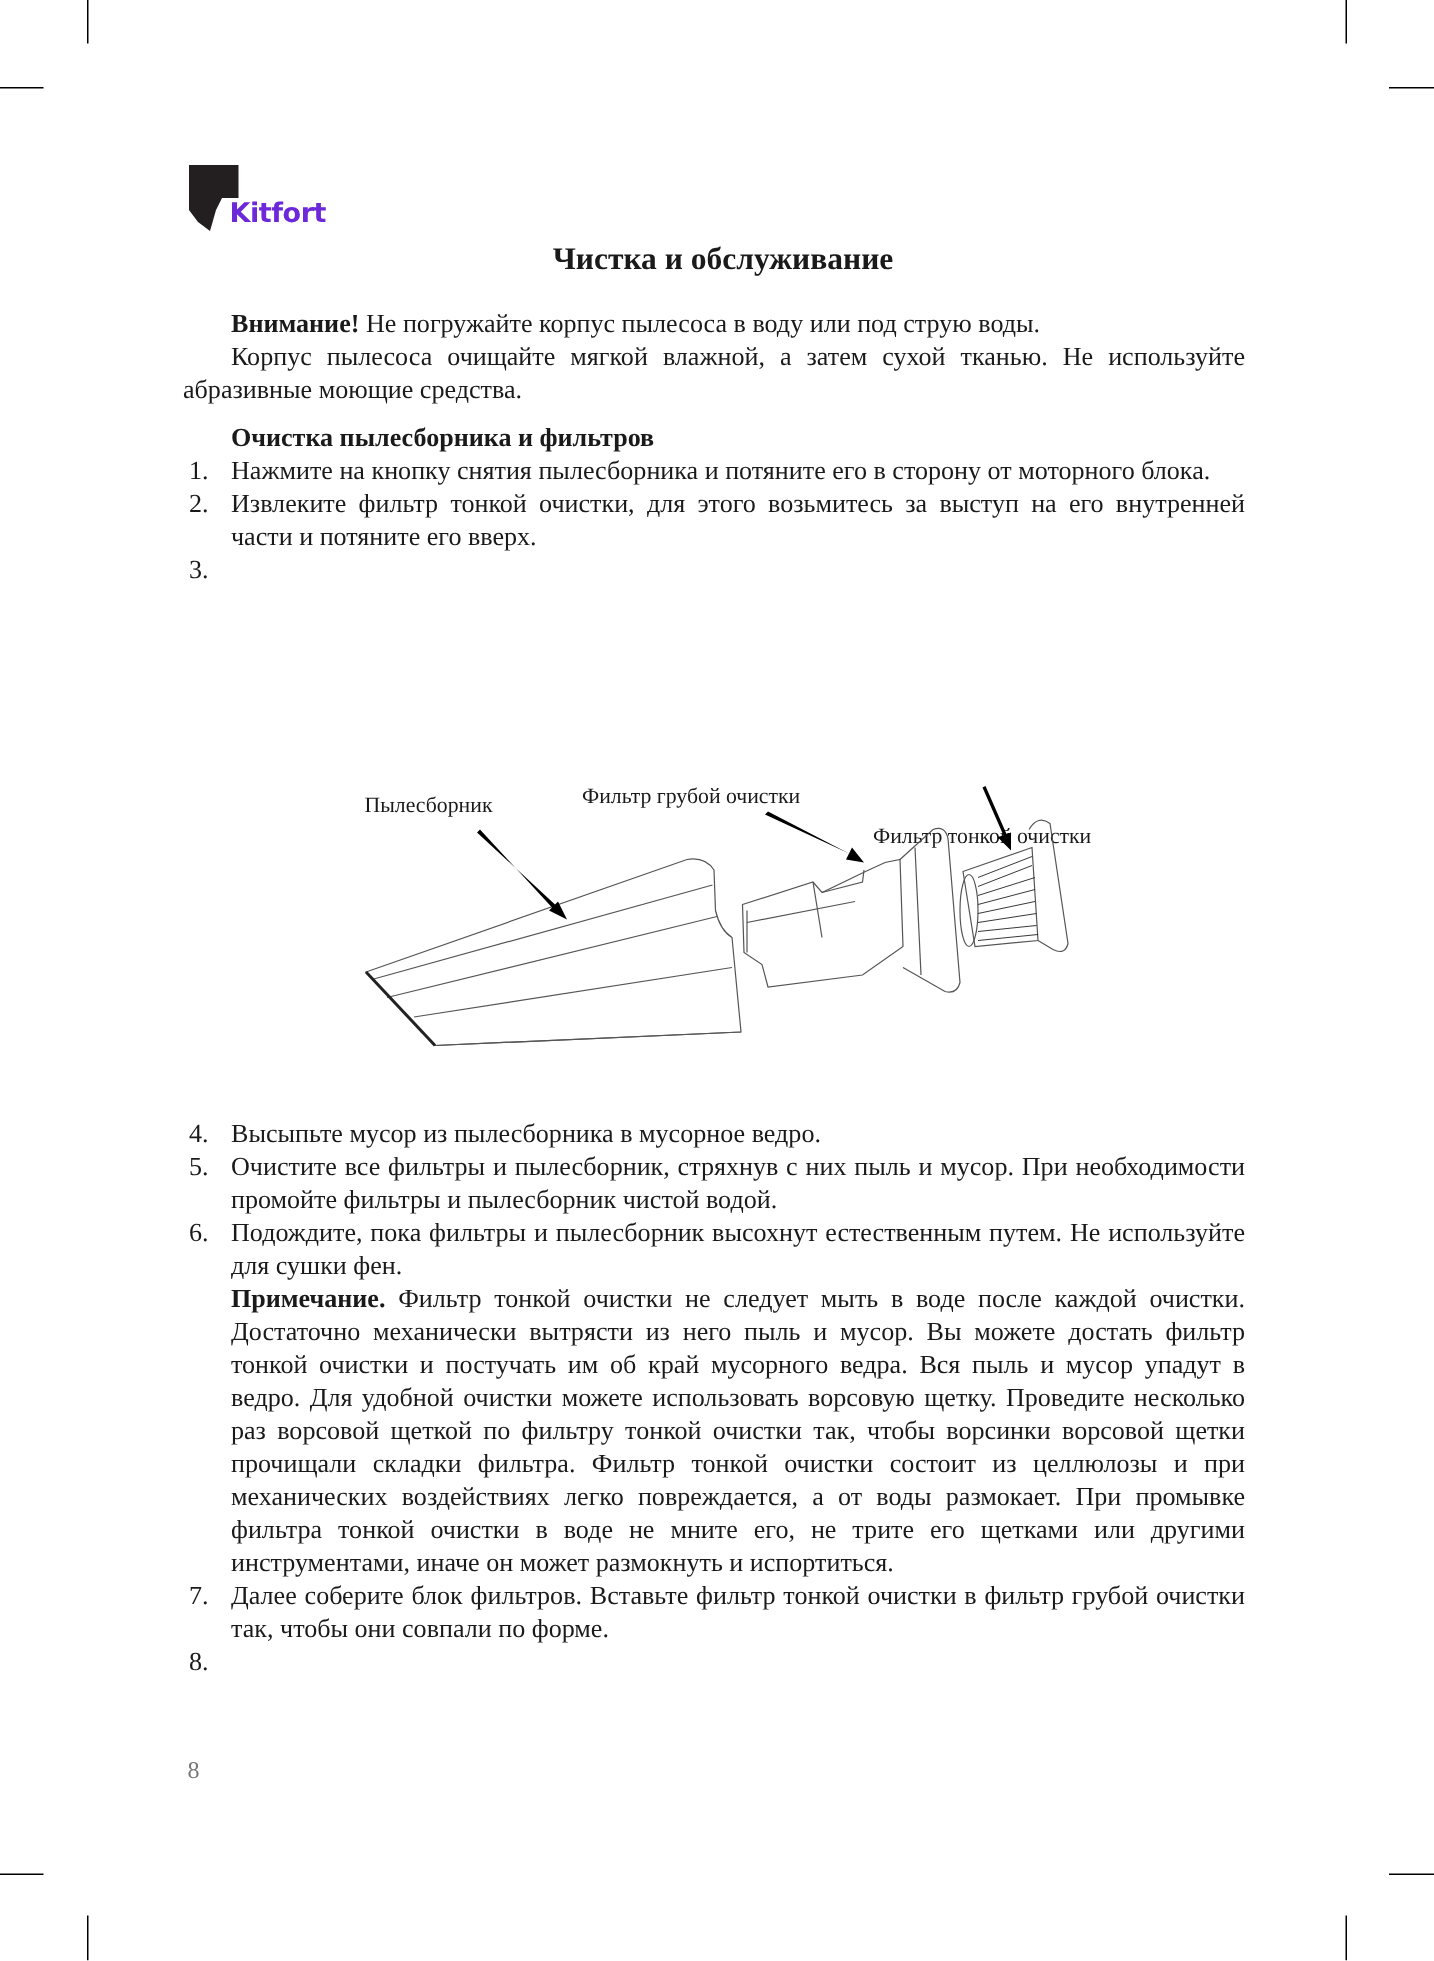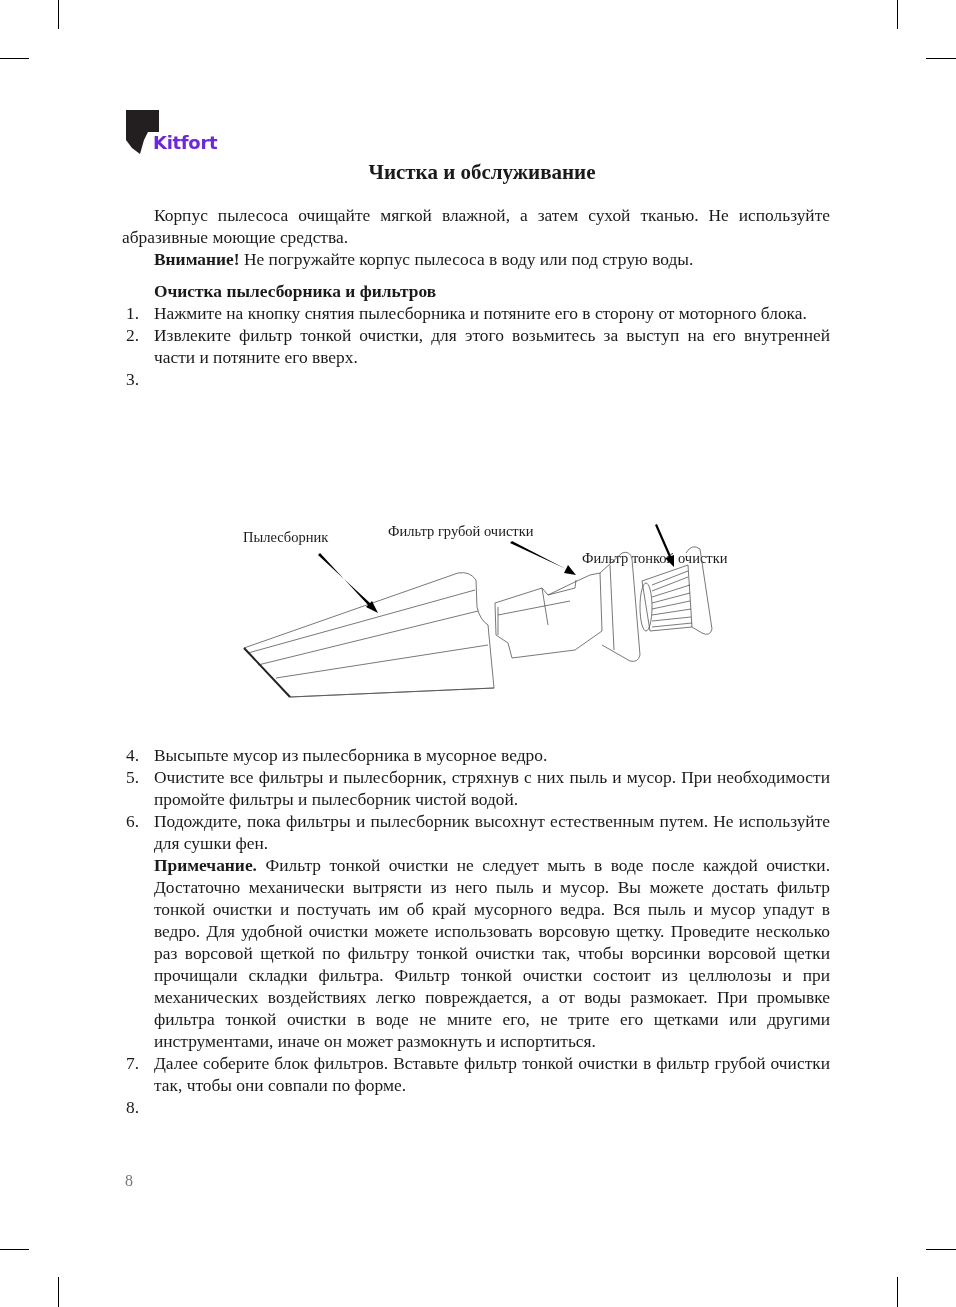--- a/index.html
+++ b/index.html
@@ -31,22 +31,22 @@
 <div class="crop" style="left:897px;top:1277px;width:1px;height:30px;"></div>
 
 <svg class="logo" viewBox="0 0 100 50">
   <path d="M0 0 H33 V22 H22 L18 30 L14 44 L6 38 L0 30 Z" fill="#231f20"></path>
 </svg>
 <div class="logo-text">Kitfort</div>
 
 <h1 class="title" style="margin:4px;">Чистка и обслуживание</h1>
 
 <div class="content" style="top:204px;">
+  <p class="p indent"><b>Внимание!</b><span> Не погружайте корпус пылесоса в воду или под струю воды.</span></p>
   <p class="p indent">Корпус пылесоса очищайте мягкой влажной, а затем сухой тканью. Не используйте абразивные моющие средства.</p>
-  <p class="p indent"><b>Внимание!</b><span> Не погружайте корпус пылесоса в воду или под струю воды.</span></p>
 </div>
 
 <div class="content" style="top:280px;">
   <p class="p indent"><b>Очистка пылесборника и фильтров</b></p>
   <div class="li"><span class="num">1.</span><span>Нажмите на кнопку снятия пылесборника и потяните его в сторону от моторного блока.</span></div>
   <div class="li"><span class="num">2.</span><span>Извлеките фильтр тонкой очистки, для этого возьмитесь за выступ на его внутренней части и потяните его вверх.</span></div>
   <div class="li"><span class="num">3.</span></div>
 </div>
 
 <div class="fig">

